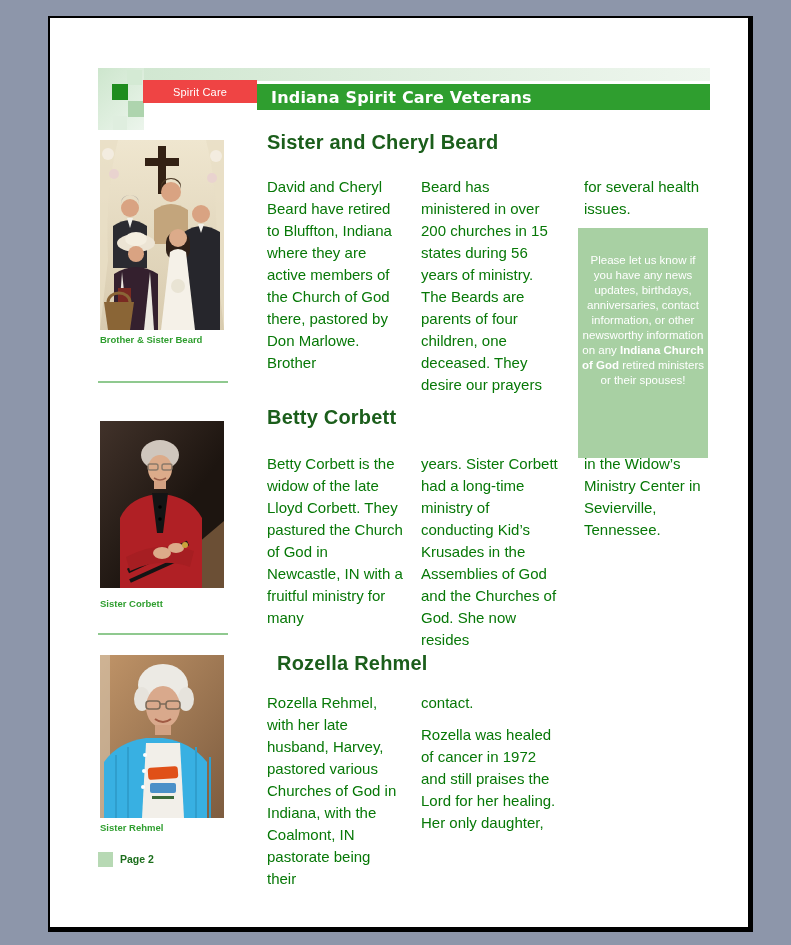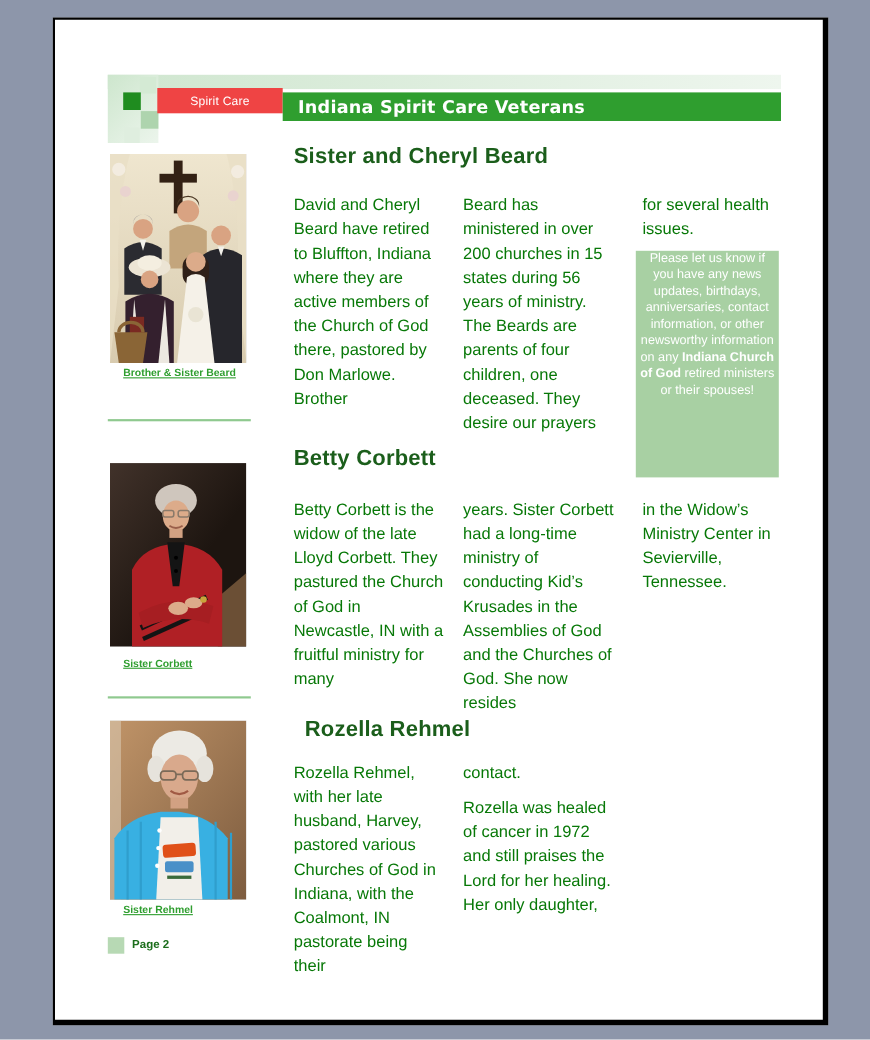--- a/index.html
+++ b/index.html
@@ -21,38 +21,38 @@
   .title-bar{left:207px;top:66px;width:453px;height:26px;background:#2f9e2f;color:#fff;
         display:flex;align-items:center;font-family:"DejaVu Sans",sans-serif;
         font-size:16px;font-weight:bold;padding-left:14px;box-sizing:border-box;letter-spacing:.2px;}
 
   
   .photo{left:50px;width:124px;overflow:hidden;background:#ddd;}
   .photo svg{display:block;}
   .p1{top:122px;height:190px;}
   .p2{top:403px;height:167px;}
   .p3{top:637px;height:163px;}
-  .caption{left:62px;width:160px;font-size:9.5px;font-weight:bold;color:#2f9e2f;text-decoration:underline;}
+  .caption{left:50px;width:160px;font-size:9.5px;font-weight:bold;color:#2f9e2f;}
   .c1{top:316px;} .c2{top:580px;} .c3{top:804px;}
   .divider{left:48px;width:130px;height:2px;background:#8fc98f;}
   .d1{top:363px;} .d2{top:615px;}
 
   
   .heading{color:#1b5e1b;font-size:20px;font-weight:bold;letter-spacing:.2px;white-space:nowrap;}
   .h1{left:217px;top:113px;} .h2{left:217px;top:388px;} .h3{left:227px;top:634px;text-align:center;}
   .col{font-family:Liberation Sans, sans-serif;font-size:15px;line-height:22px;color:#077807;}
   .col p{margin:0 0 10px 0;}
   .a1{top:158px;} .a2{top:435px;} .a3{top:674px;}
   .c-1{left:217px;width:136px;} .c-2{left:371px;width:140px;} .c-3{left:521px;width:140px;margin-left:13px;}
   .pad-top{padding-top:14px;}
 
   
-  .note{left:528px;top:210px;width:130px;height:206px;background:#a8d0a3;color:#fff;
+  .note{left:528px;top:210px;width:130px;height:230px;background:#a8d0a3;color:#fff;
         font-size:11.5px;line-height:15px;text-align:center;box-sizing:border-box;
-        padding:0 3px;overflow:hidden;}
+        padding:25px 3px;overflow:hidden;}
   .note b{font-weight:bold;}
 
   
   .footer-sq{left:48px;top:834px;width:15px;height:15px;background:#b7d9b4;}
   .footer-label{left:70px;top:835px;font-size:10.5px;font-weight:bold;color:#1c6e1c;}
 </style>
 </head>
 <body>
 
 <div class="page">

